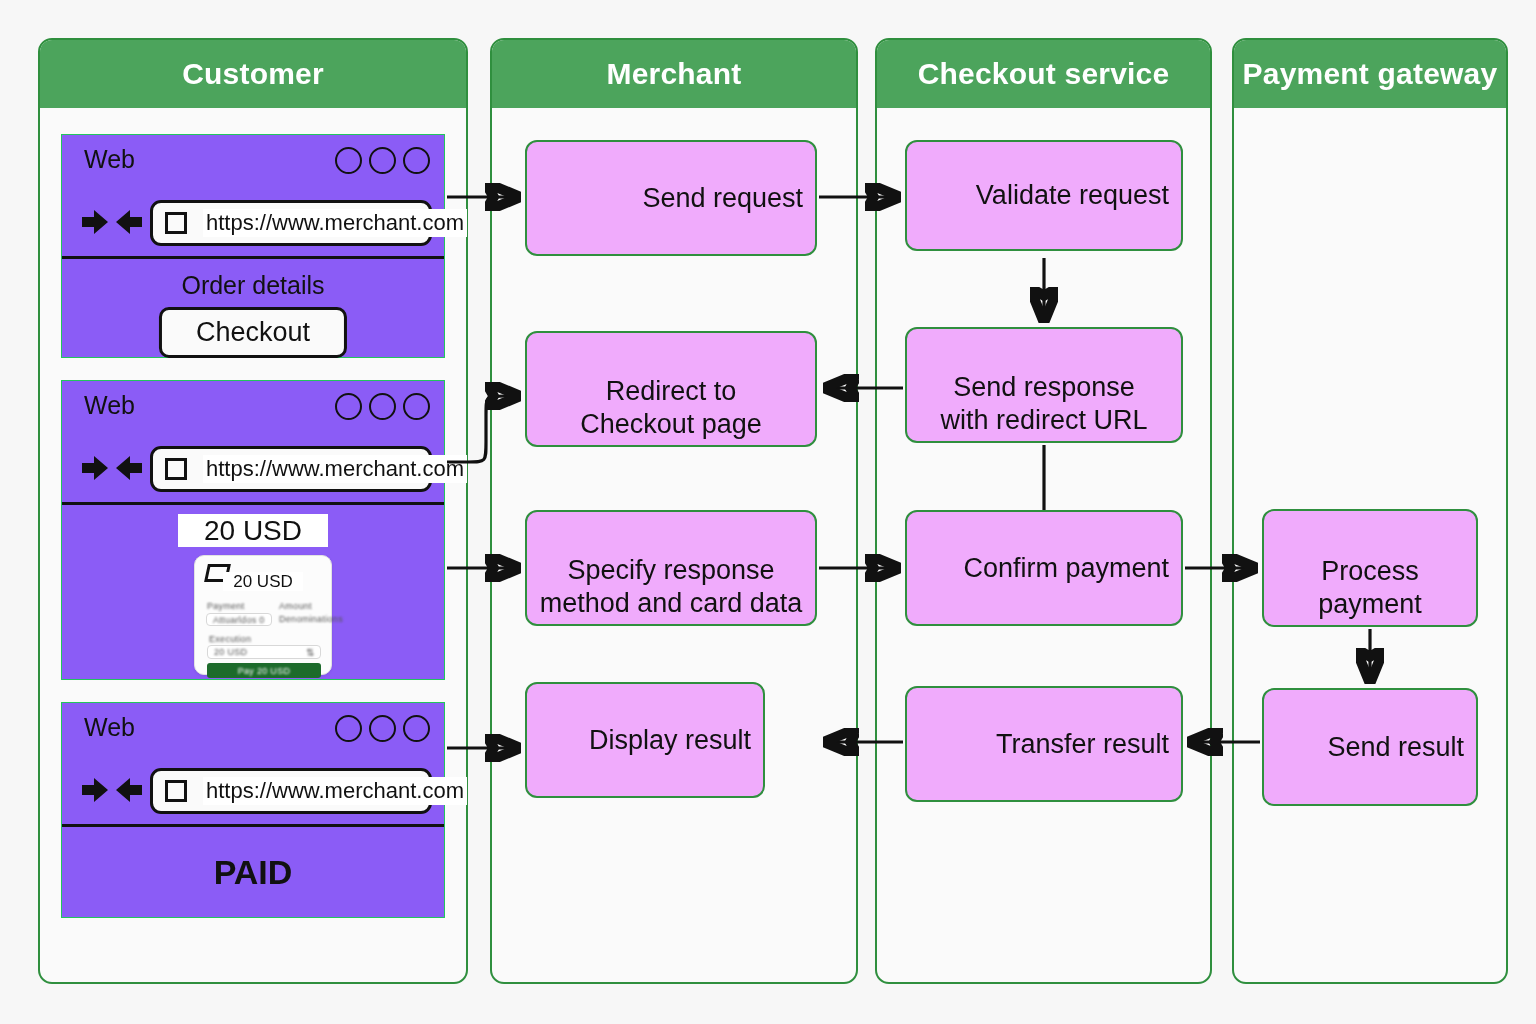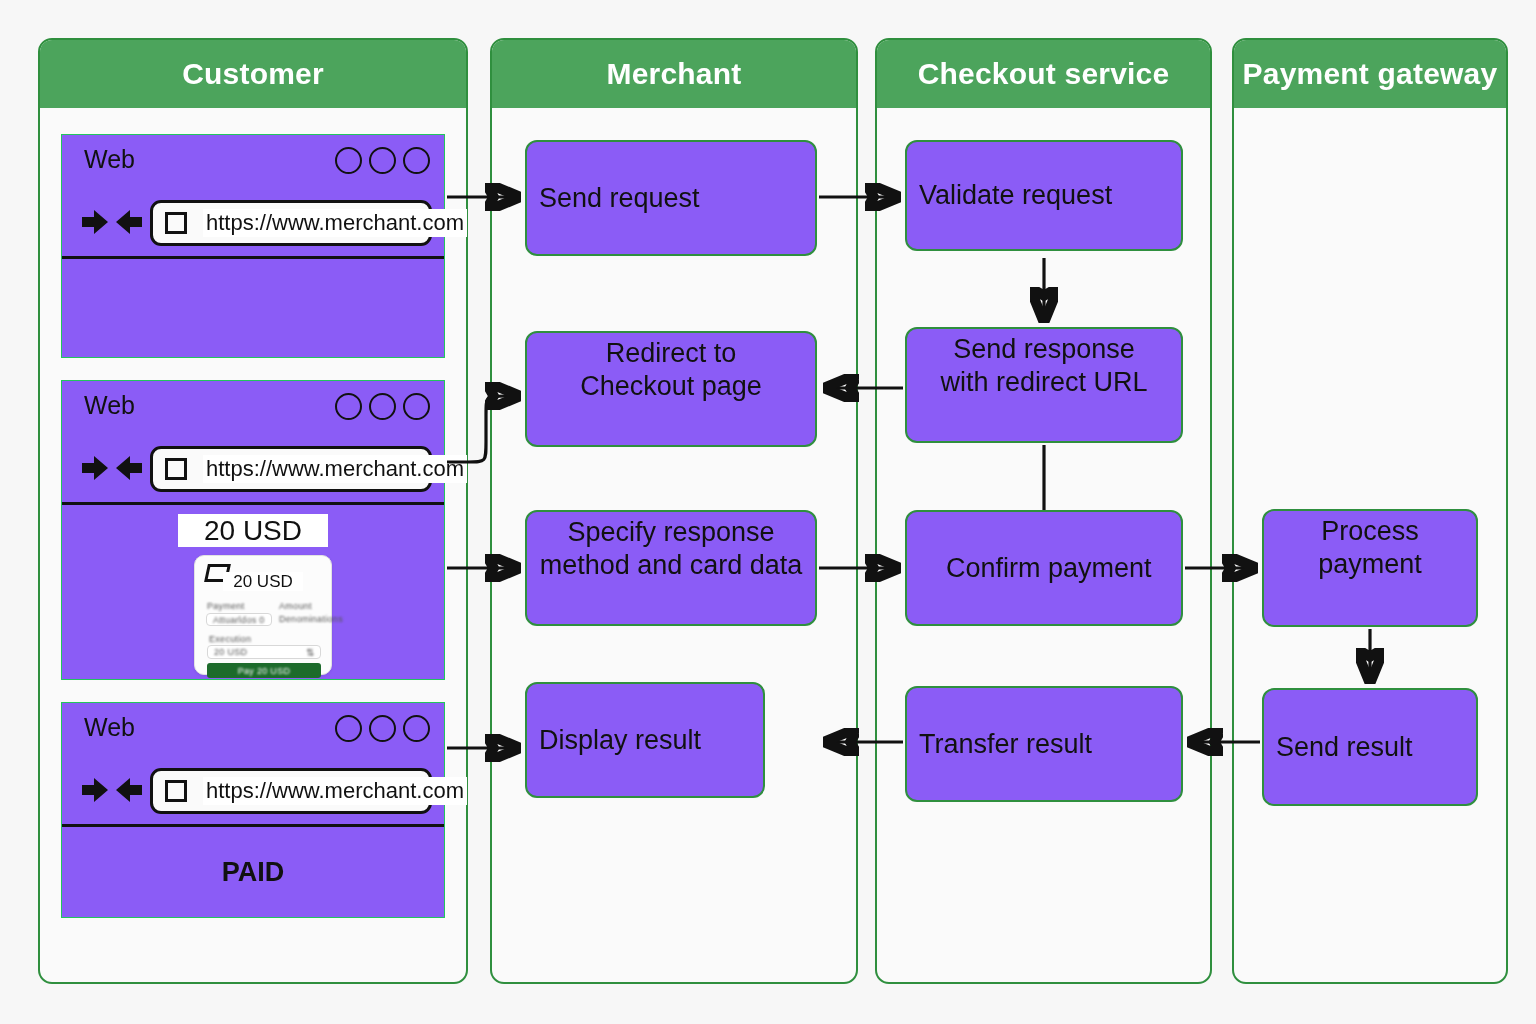--- a/index.html
+++ b/index.html
@@ -29,23 +29,23 @@
     font-size:30px;font-weight:bold;
     letter-spacing:.2px;
     box-sizing:border-box;
   }
 
   
   .pbox{
     position:absolute;
     border:2px solid #2f8f3e;
     border-radius:12px;
-    background:#8b5cf6;
-    box-sizing:border-box;
-    display:flex;align-items:center;justify-content:flex-start;
+    background:#f0abfc;
+    box-sizing:border-box;
+    display:flex;align-items:center;justify-content:flex-end;
     text-align:center;
     color:#111;
     font-size:27px;
     line-height:1.22;
     padding:4px 12px;
   }
   .pbox span{display:block;}
 
   
   .browser{
@@ -93,21 +93,21 @@
   }
   .ckbtn{
     position:absolute;left:50%;transform:translateX(-50%);
     border:3px solid #111;border-radius:10px;
     background:#fafafa;
     font-size:27px;color:#111;
     padding:7px 34px;
   }
   .paid{
     position:absolute;left:0;right:0;top:50%;transform:translateY(-50%);
-    text-align:center;font-size:27px;font-weight:bold;color:#111;
+    text-align:center;font-size:34px;font-weight:bold;color:#111;
   }
 
   
   .amt-big{
     position:absolute;left:0;right:0;top:10px;text-align:center;
     font-size:28px;color:#111;background:transparent;
   }
   .amt-big em{font-style:normal;background:#ffffff;padding:1px 26px;}
   .card{
     position:absolute;
@@ -182,20 +182,24 @@
             <path d="M28 20 L14 8 L14 15 L2 15 L2 25 L14 25 L14 32 Z" fill="#111"></path>
             <path d="M36 20 L50 8 L50 15 L62 15 L62 25 L50 25 L50 32 Z" fill="#111"></path>
           </svg>
         </div>
         <div class="urlbar">
           <div class="urlsq"></div>
           <div class="urltxt">https://www.merchant.com</div>
         </div>
       </div>
     </div>
+    <div class="bbody" style="top:124px;height:97px;">
+      <div class="bbody-label">Order details</div>
+      <div class="ckbtn" style="top:48px;">Checkout</div>
+    </div>
   </div>
 
   <div class="browser" style="left:61px;top:380px;width:384px;height:300px;">
     <div class="bchrome" style="height:124px;">
       <div class="btitle">Web</div>
       <div class="dots">
         <div class="dot"></div>
         <div class="dot"></div>
         <div class="dot"></div>
       </div>

